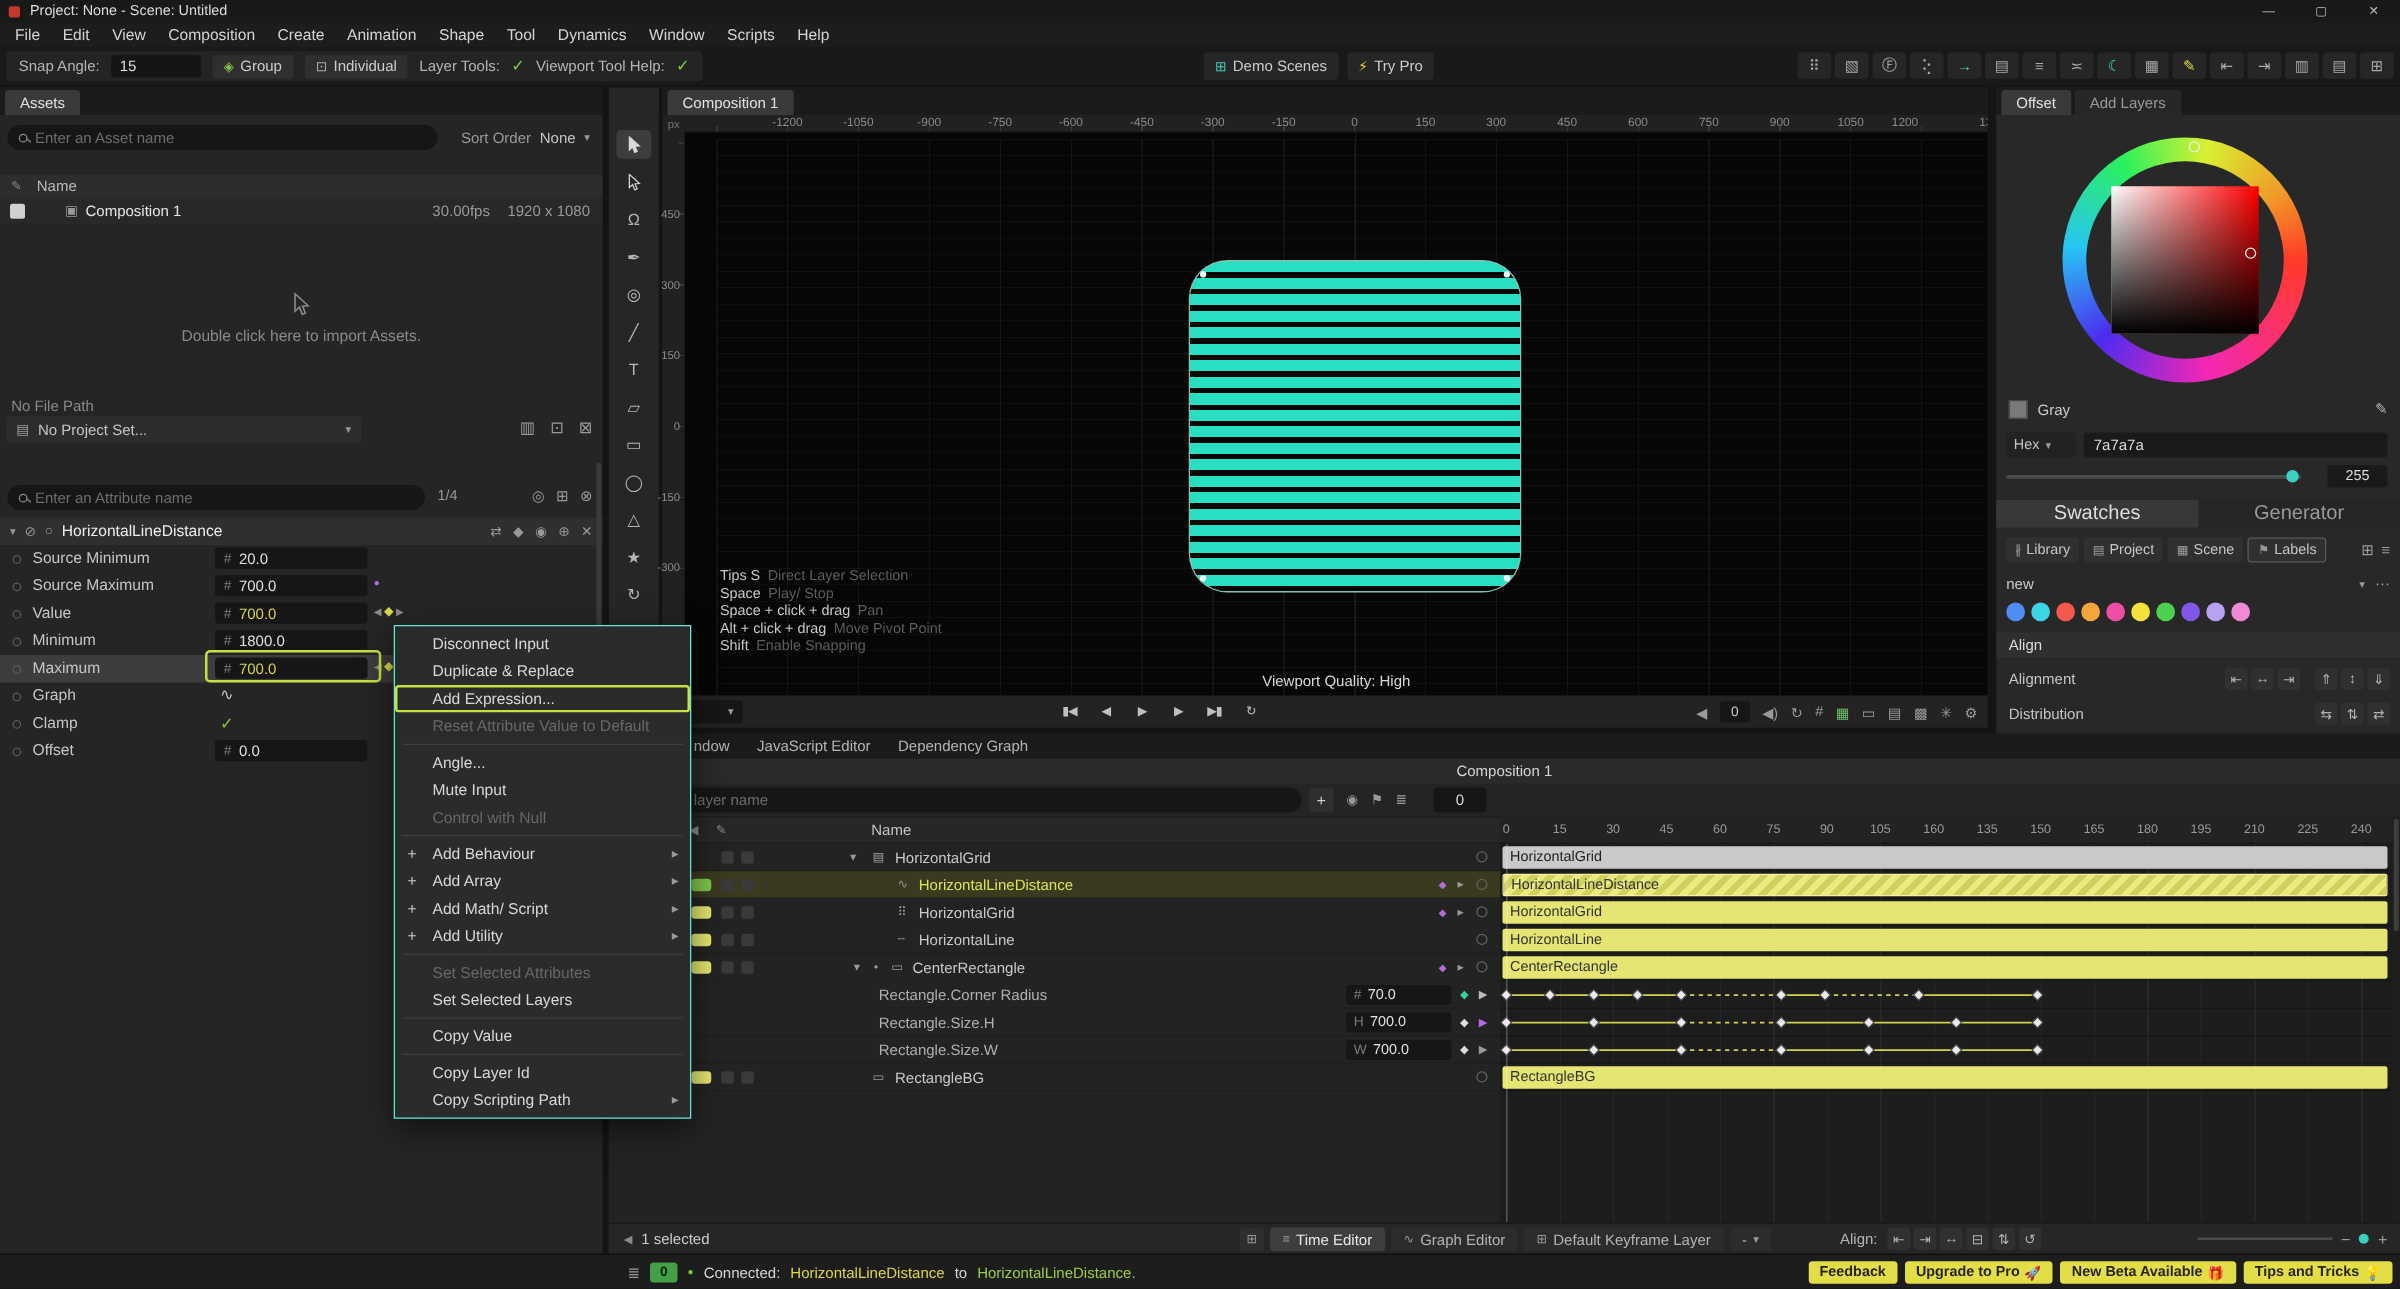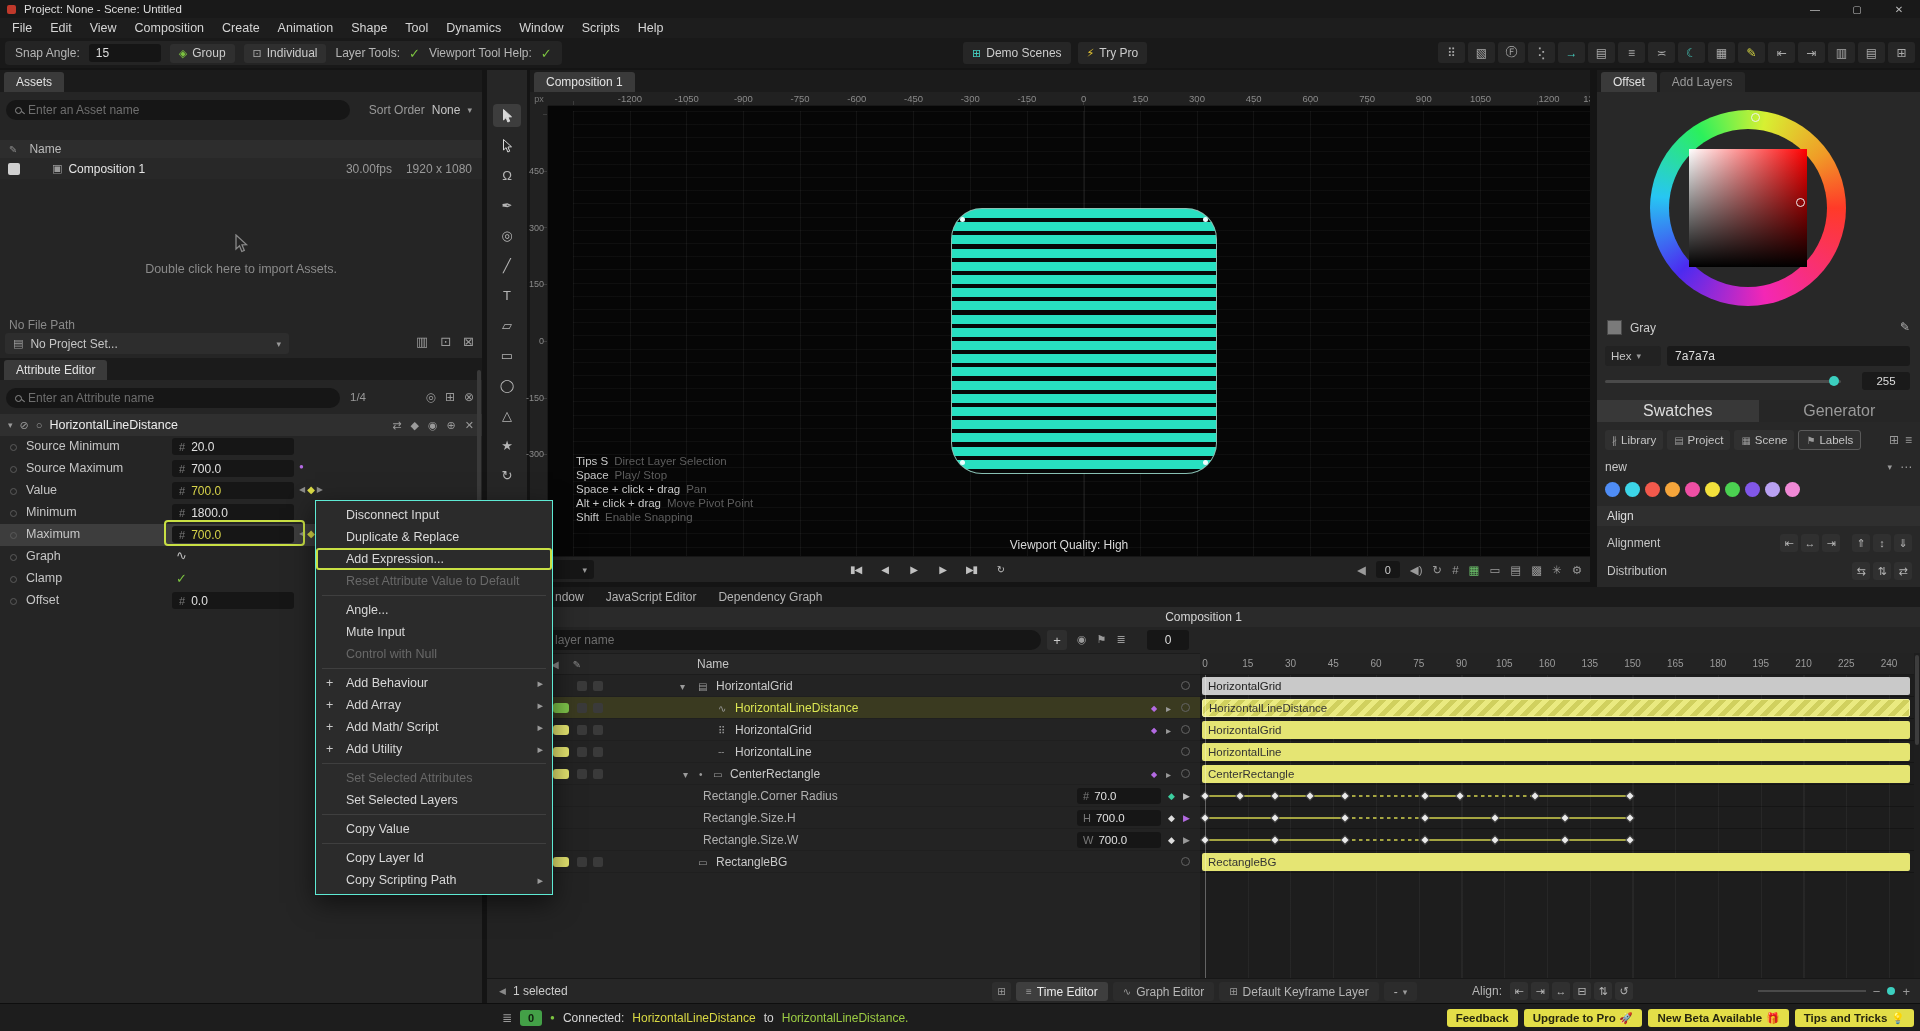--- a/index.html
+++ b/index.html
@@ -369,23 +369,20 @@
       <span class="pdico">▤</span>
       <span>No Project Set...</span>
       <span class="caret">▾</span>
     </div>
     <div id="as-file-icons">
         <span>▥</span>
         <span>⊡</span>
         <span>⊠</span>
       </div>
   </div>
-  <div class="ptabs" id="ae-tabbar">
-    <div class="ptab on">Attribute Editor</div>
-  </div>
   <div class="pill" id="ae-search">
     <span class="mag"></span>
     <input placeholder="Enter an Attribute name" style="">
   </div>
   <span id="ae-count">1/4</span>
   <div id="ae-sicons">
       <span>◎</span>
       <span>⊞</span>
       <span>⊗</span>
     </div>
@@ -545,21 +542,21 @@
       <span class="hrnum" style="left: 422.2px;">-300</span>
       <span class="hrnum" style="left: 478.9px;">-150</span>
       <span class="hrnum" style="left: 535.6px;">0</span>
       <span class="hrnum" style="left: 592.3px;">150</span>
       <span class="hrnum" style="left: 649px;">300</span>
       <span class="hrnum" style="left: 705.7px;">450</span>
       <span class="hrnum" style="left: 762.4px;">600</span>
       <span class="hrnum" style="left: 819.1px;">750</span>
       <span class="hrnum" style="left: 875.8px;">900</span>
       <span class="hrnum" style="left: 932.5px;">1050</span>
-      <span class="hrnum" style="left: 1001px;">1200</span>
+      <span class="hrnum" style="left: 976px;">1200</span>
       <span class="hrnum" style="left: 1045.9px;">1350</span>
     </div>
   <div id="vp-vruler">
       <div class="ticks"></div>
       <span class="vrnum" style="top: 65px;">450</span>
       <span class="vrnum" style="top: 121.7px;">300</span>
       <span class="vrnum" style="top: 178.3px;">150</span>
       <span class="vrnum" style="top: 235px;">0</span>
       <span class="vrnum" style="top: 291.7px;">-150</span>
       <span class="vrnum" style="top: 348.3px;">-300</span>

